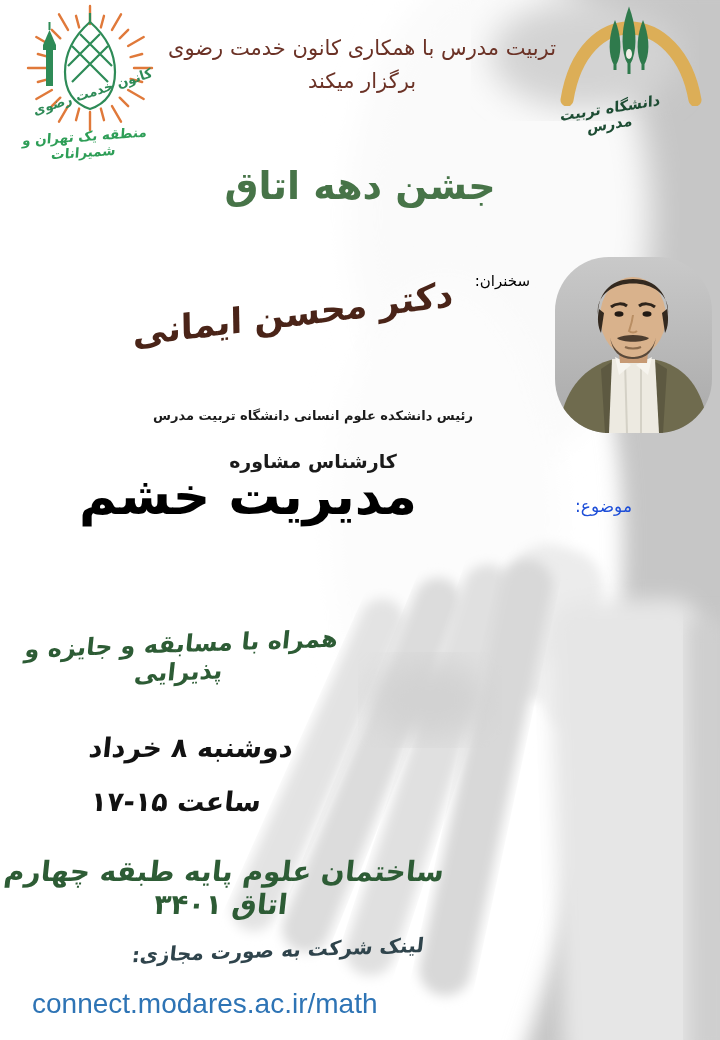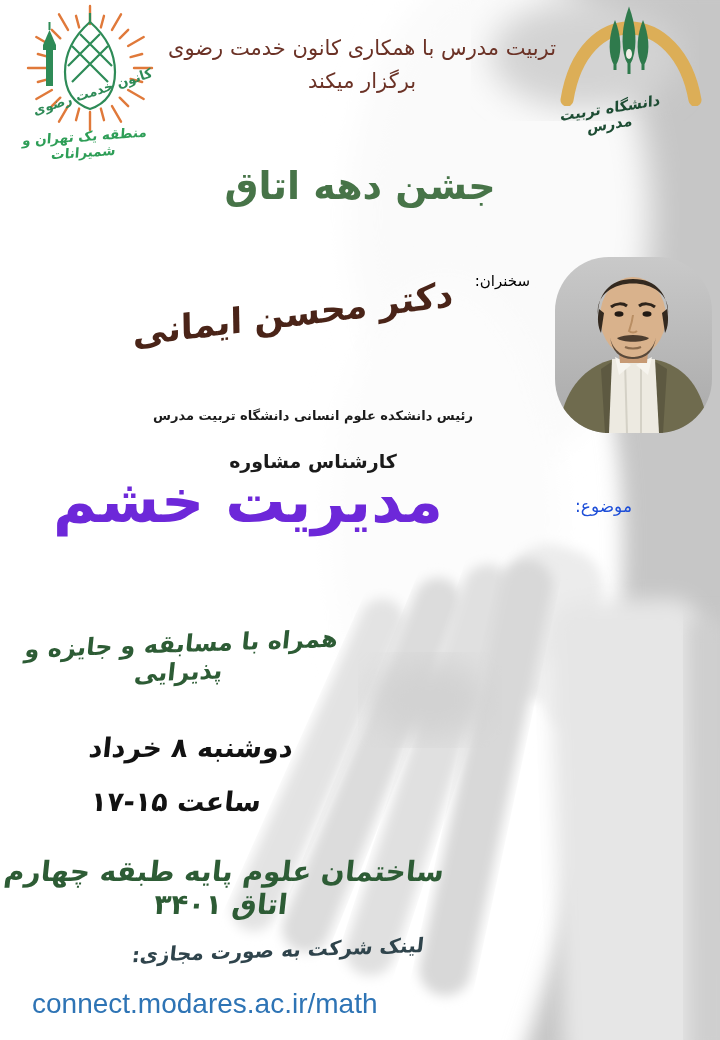--- a/index.html
+++ b/index.html
@@ -64,21 +64,21 @@
     left:555px;top:257px;width:157px;height:176px;
     border-radius:54px;overflow:hidden;
   }
 
   .subject-label{
     left:552px;top:496px;width:80px;
     color:#1d4ed8;font-size:17px;
   }
   .subject-value{
     left:38px;top:466px;width:420px;
-    color:#6d28d9;font-size:60px;font-weight:bold;text-align:center;
+    color:#000000;font-size:52px;font-weight:bold;text-align:center;
   }
 
   .perks{
     left:6px;top:630px;width:348px;
     color:#2d5c35;font-size:24px;font-weight:bold;
     transform:rotate(-2deg) skewX(-8deg);
   }
 
   .event-date{
     left:66px;top:732px;width:250px;

